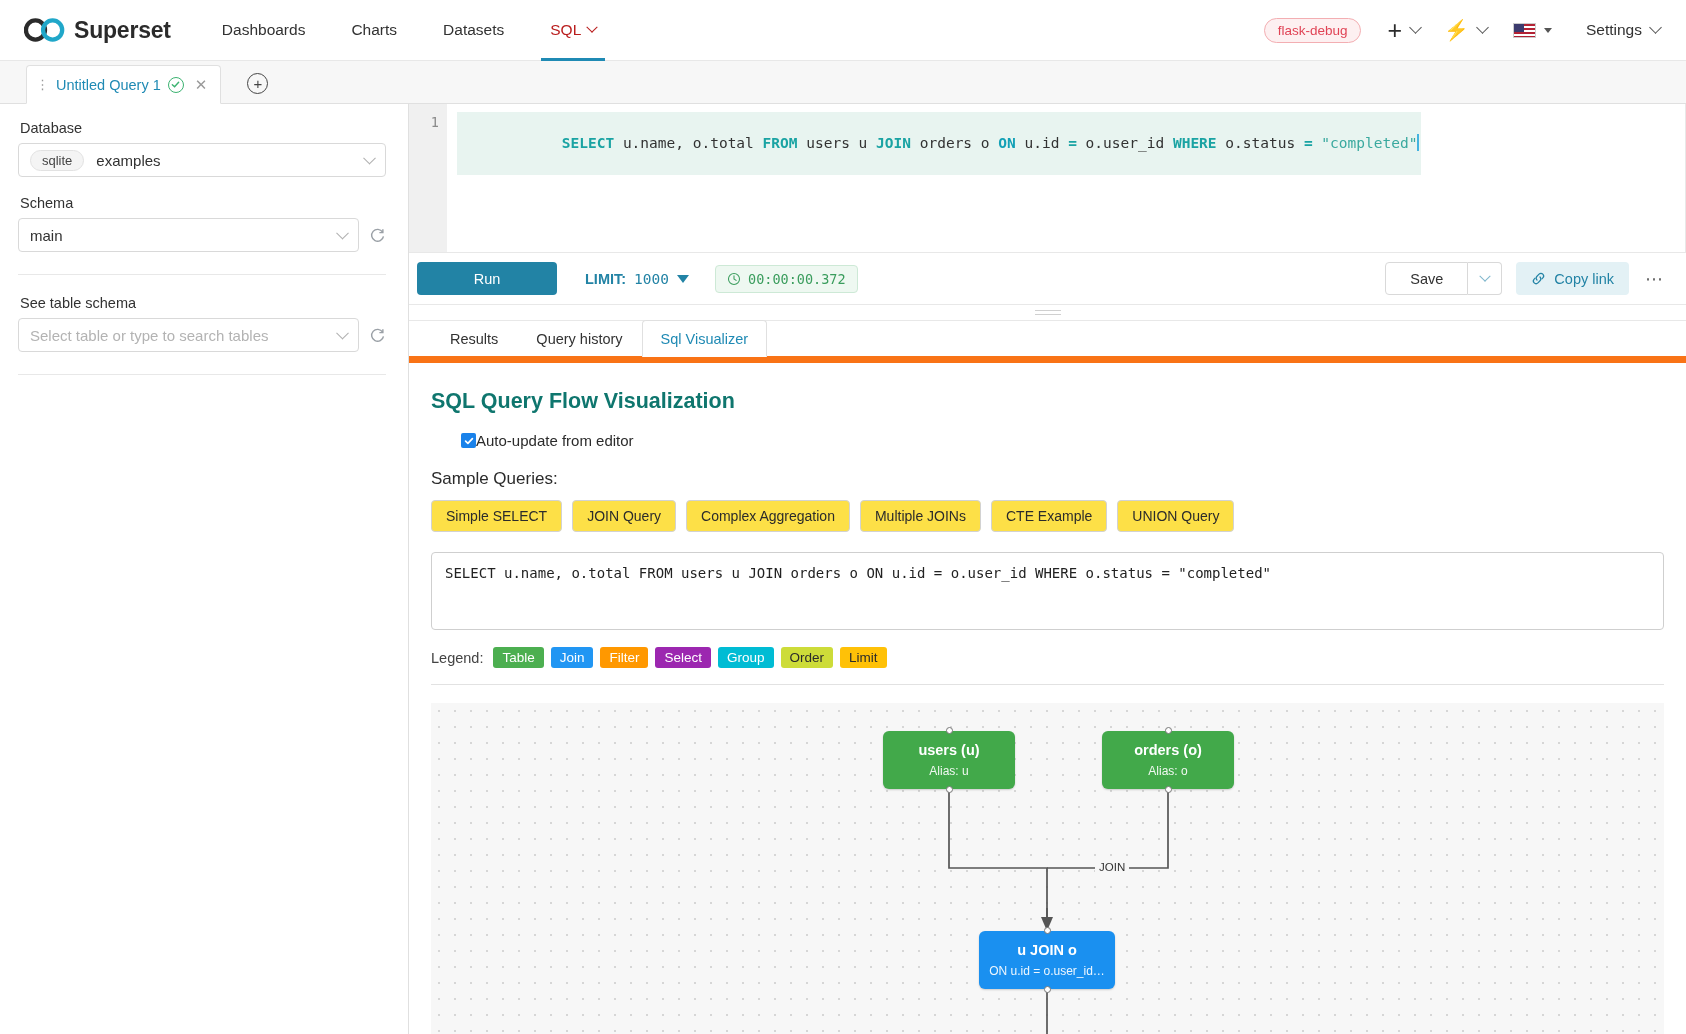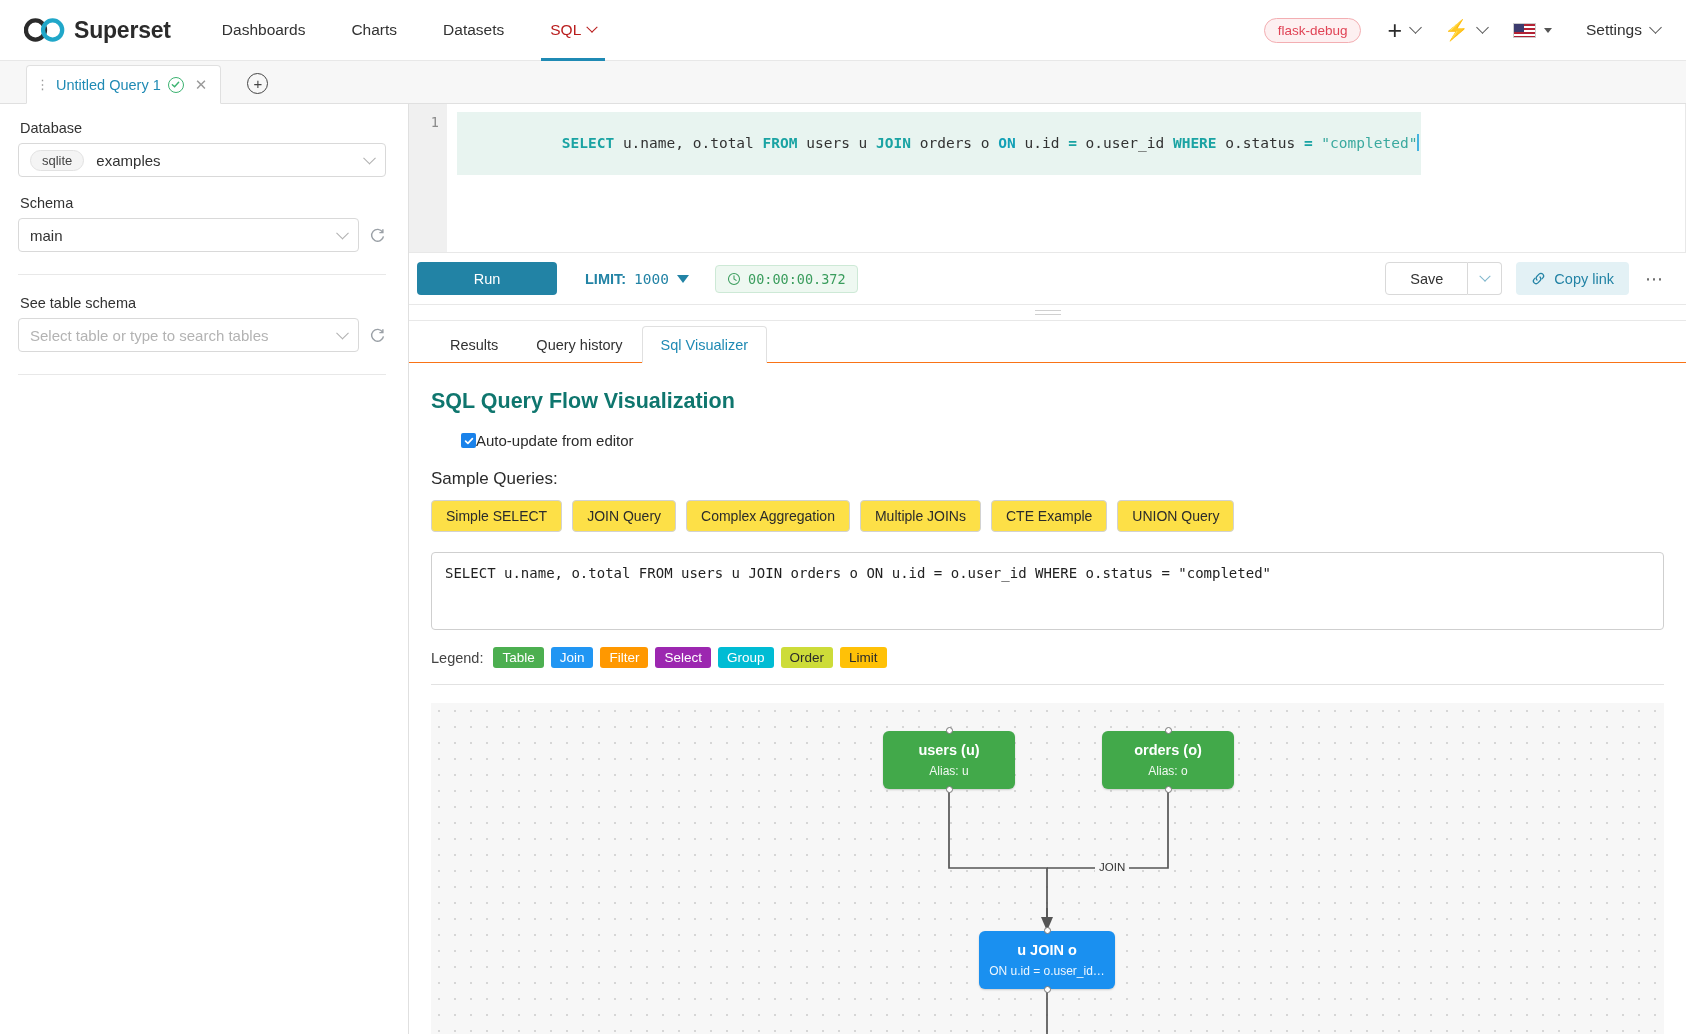--- a/index.html
+++ b/index.html
@@ -174,21 +174,21 @@
   .link-ic { width: 15px; height: 15px; }
   .ellipsis { margin-left: 16px; color: #666; font-size: 18px; letter-spacing: 1px; cursor: pointer; line-height: 1; }
 
   .drag-handle { height: 16px; display: flex; align-items: center; justify-content: center;
     background: #fff; border-bottom: 1px solid #e8e8e8; cursor: row-resize; }
   .drag-handle span { display:block; width: 26px; }
   .drag-handle i { display:block; height: 1.5px; background: #d0d0d0; margin: 2.5px 0; }
 
   
   .restabs { display: flex; align-items: flex-end; padding-left: 22px; height: 42px;
-    border-bottom: 1px solid #f97316; background: #fff; }
+    border-bottom: 7px solid #f97316; background: #fff; }
   .rtab {
     height: 37px; display: flex; align-items: center; padding: 0 18px;
     font-size: 14.5px; color: #323232; cursor: pointer; margin-bottom: -1px;
     border: 1px solid transparent; border-radius: 4px 4px 0 0; background: transparent;
   }
   .rtab.active { background: #fff; border-color: #e0e0e0; border-bottom-color: #fff; color: #1f8ab4; }
 
   
   .viz { flex: 1; overflow: hidden; padding: 26px 22px 0 22px; background: #fff; }
   .viz-title { font-size: 21.5px; font-weight: bold; margin: 0 0 18px 0; color: #0f766e; }

